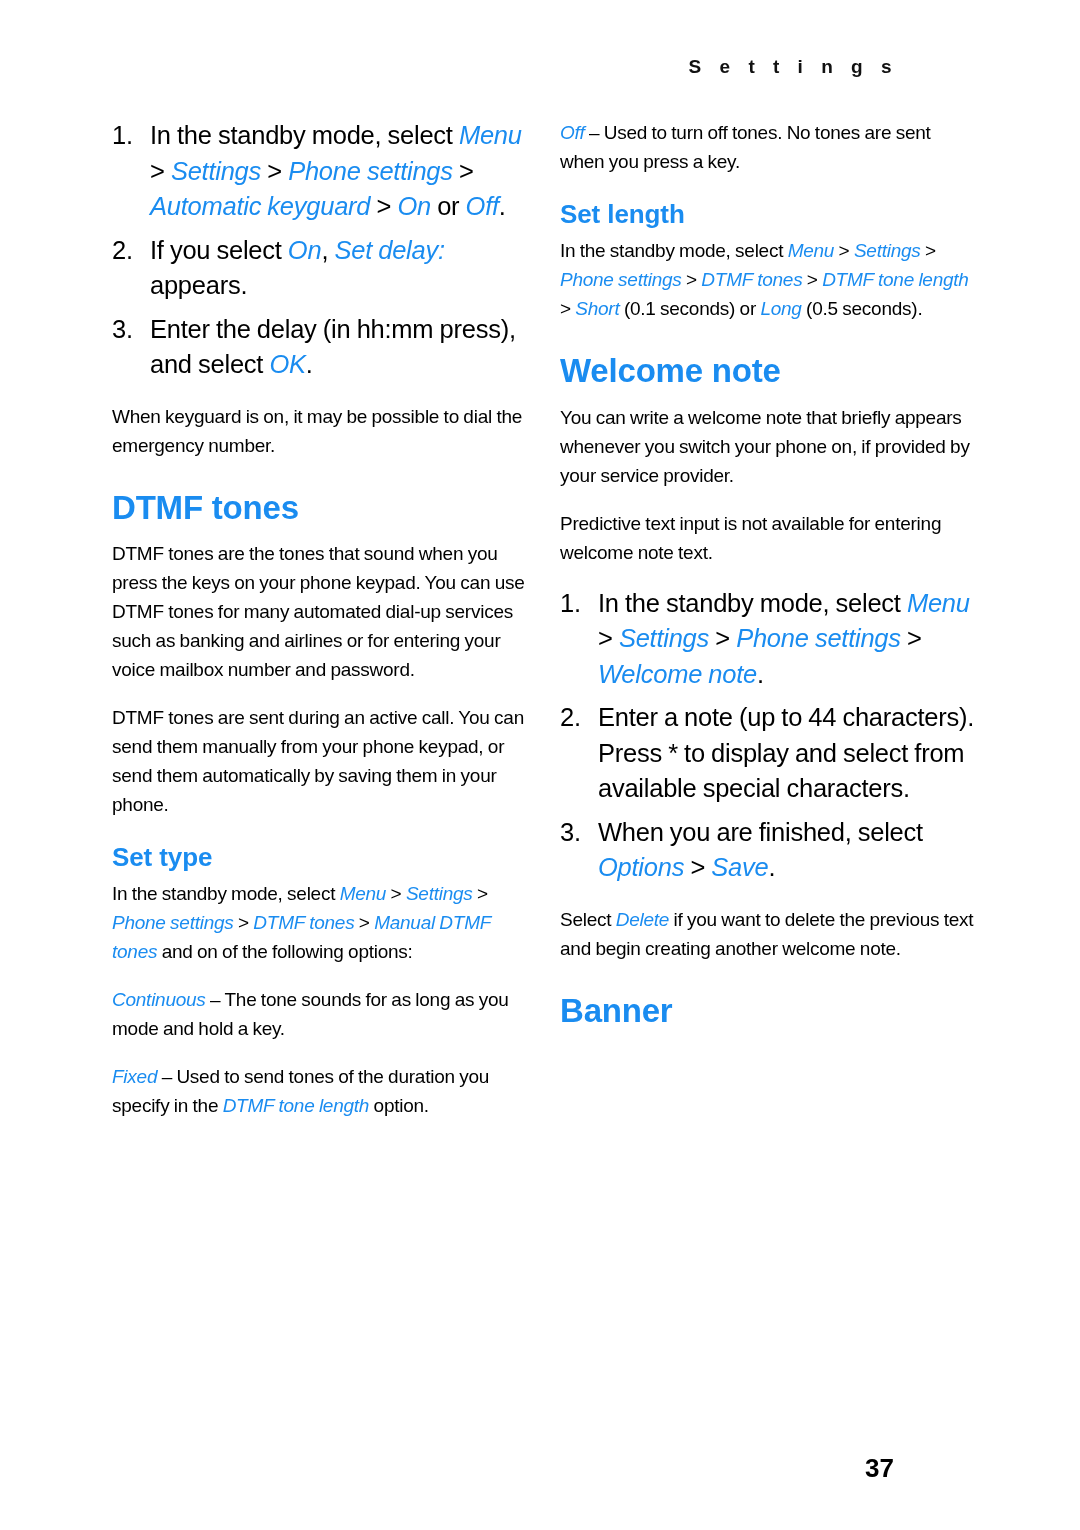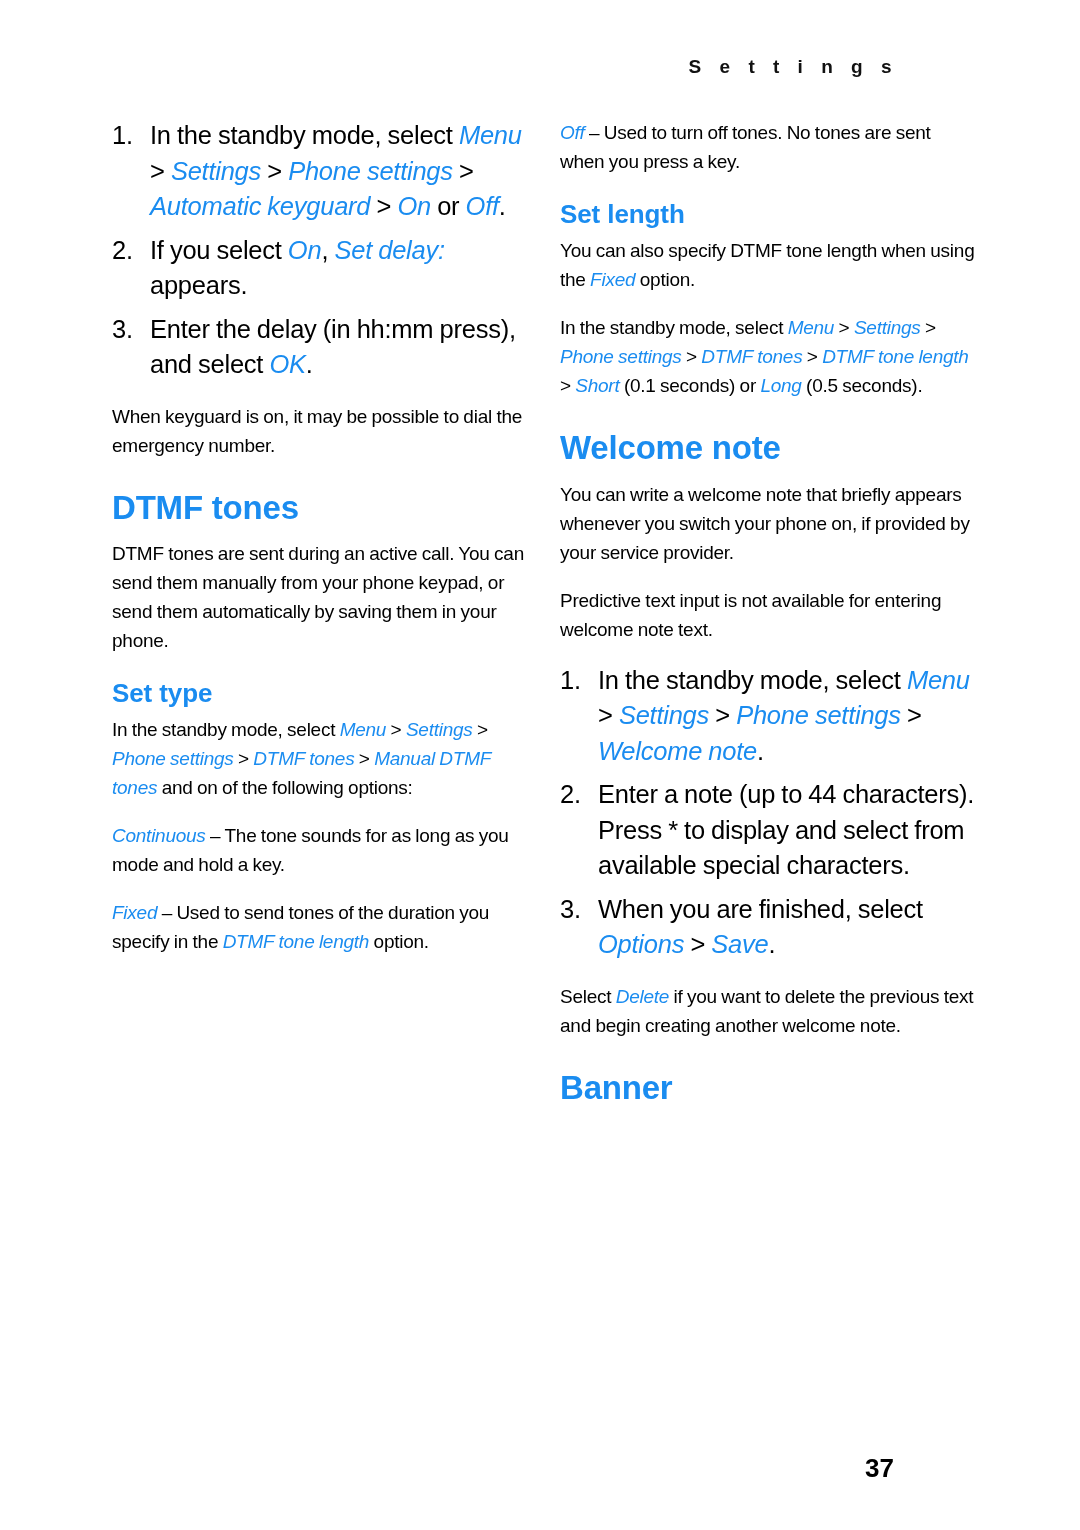--- a/index.html
+++ b/index.html
@@ -124,40 +124,40 @@
     <ol class="list">
         <li><span class="marker">1.</span><span><span>In the standby mode, select </span><span class="ui">Menu</span><span> &gt; </span><span class="ui">Settings</span><span> &gt; </span><span class="ui">Phone settings</span><span> &gt; </span><span class="ui">Automatic keyguard</span><span> &gt; </span><span class="ui">On</span><span> or </span><span class="ui">Off</span><span>.</span></span></li>
         <li><span class="marker">2.</span><span><span>If you select </span><span class="ui">On</span><span>, </span><span class="ui">Set delay:</span><span> appears.</span></span></li>
         <li><span class="marker">3.</span><span><span>Enter the delay (in hh:mm press), and select </span><span class="ui">OK</span><span>.</span></span></li>
       </ol>
 
     <p class="para">When keyguard is on, it may be possible to dial the emergency number.</p>
 
     <h2 class="h-main">DTMF tones</h2>
 
+    <p class="para">DTMF tones are the tones that sound when you press the keys on your phone keypad. You can use DTMF tones for many automated dial-up services such as banking and airlines or for entering your voice mailbox number and password.</p>
 
     <p class="para">DTMF tones are sent during an active call. You can send them manually from your phone keypad, or send them automatically by saving them in your phone.</p>
 
     <h3 class="h-sub">Set type</h3>
 
     <p class="para"><span>In the standby mode, select </span><span class="ui">Menu</span><span> &gt; </span><span class="ui">Settings</span><span> &gt; </span><span class="ui">Phone settings</span><span> &gt; </span><span class="ui">DTMF tones</span><span> &gt; </span><span class="ui">Manual DTMF tones</span><span> and on of the following options:</span></p>
 
     <p class="para"><span class="ui">Continuous</span><span> – The tone sounds for as long as you mode and hold a key.</span></p>
 
     <p class="para"><span class="ui">Fixed</span><span> – Used to send tones of the duration you specify in the </span><span class="ui">DTMF tone length</span><span> option.</span></p>
 
   </div>
 
   <div class="col col-right">
 
     <p class="para"><span class="ui">Off</span><span> – Used to turn off tones. No tones are sent when you press a key.</span></p>
 
     <h3 class="h-sub">Set length</h3>
 
-    <p class="para"><span>You can also specify DTMF tone length when using the </span><span class="ui">Fixed</span><span> option.</span></p>
 
     <p class="para"><span>In the standby mode, select </span><span class="ui">Menu</span><span> &gt; </span><span class="ui">Settings</span><span> &gt; </span><span class="ui">Phone settings</span><span> &gt; </span><span class="ui">DTMF tones</span><span> &gt; </span><span class="ui">DTMF tone length</span><span> &gt; </span><span class="ui">Short</span><span> (0.1 seconds) or </span><span class="ui">Long</span><span> (0.5 seconds).</span></p>
 
     <h2 class="h-main">Welcome note</h2>
 
     <p class="para">You can write a welcome note that briefly appears whenever you switch your phone on, if provided by your service provider.</p>
 
     <p class="para">Predictive text input is not available for entering welcome note text.</p>
 
     <ol class="list">

